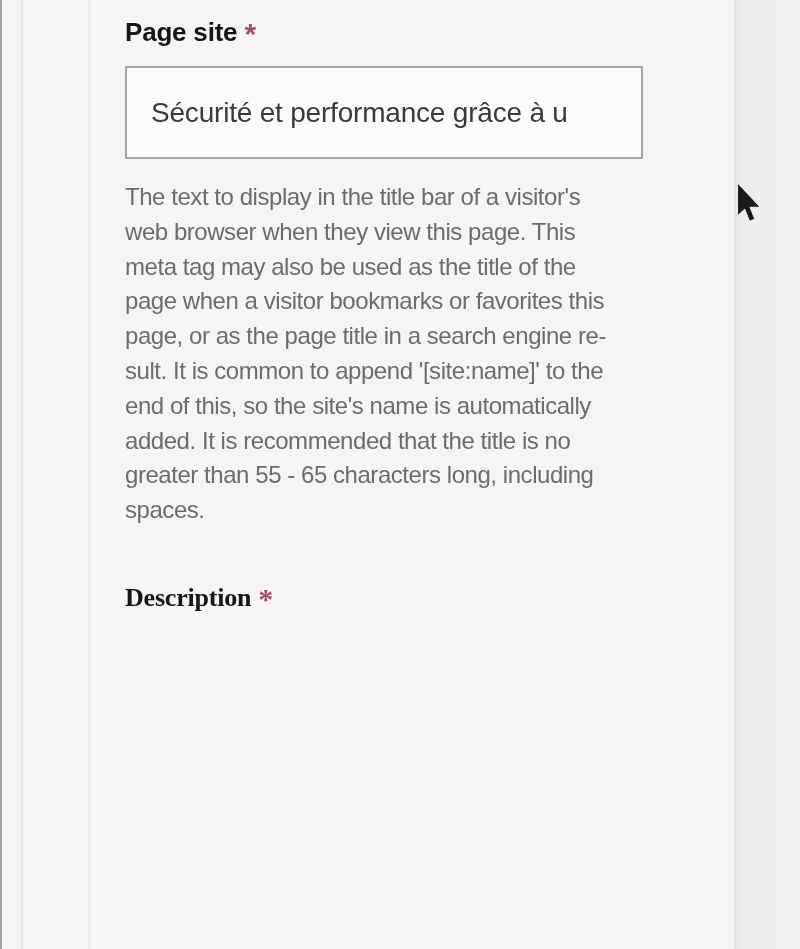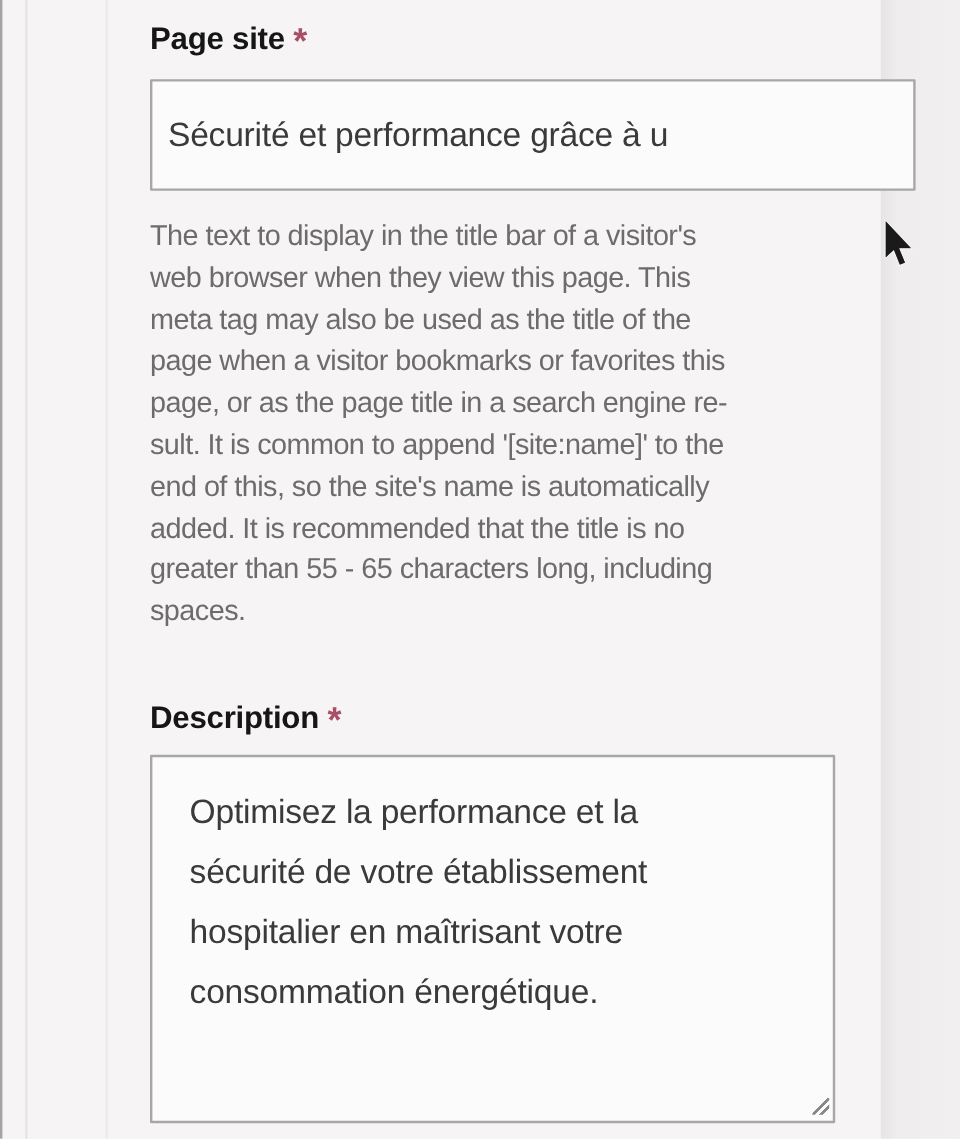--- a/index.html
+++ b/index.html
@@ -44,27 +44,27 @@
   .required-marker {
     display: inline-block;
     font-size: 30px; font-weight: 700;
     margin-left: 7px;
     position: relative; top: 3px;
     line-height: 0;
   }
 
   .title-input {
     position: absolute; left: 0; top: 66px;
-    width: 638px; height: 93px;
+    width: 518px; height: 93px;
     border: 2px solid #a8a6a7;
     border-radius: 1px;
     background: #fcfbfc;
     font-family: "Liberation Sans", sans-serif;
     font-size: 28px; color: #3a3a3a;
-    padding: 0 20px 0 13px;
+    padding: 0 20px 0 24px;
     letter-spacing: -0.2px;
     outline: none;
   }
 
   .help-text {
     position: absolute; left: 0; top: 180px;
     width: 585px;
     font-size: 24px; line-height: 34.8px;
     color: #6c6c6c;
     letter-spacing: -0.45px;
@@ -128,29 +128,22 @@
 web browser when they view this page. This
 meta tag may also be used as the title of the
 page when a visitor bookmarks or favorites this
 page, or as the page title in a search engine re-
 sult. It is common to append '[site:name]' to the
 end of this, so the site's name is automatically
 added. It is recommended that the title is no
 greater than 55 - 65 characters long, including
 spaces.</div>
 
-  <div class="field-label label-description" style="color: rgb(22, 22, 22);">
+  <div class="field-label label-description" style="color: rgb(22, 22, 22); font-family: Liberation Serif, serif;">
     <span>Description</span><span class="required-marker" style="color: rgb(168, 79, 104);">*</span>
   </div>
 
-  <div class="textarea-wrap">
-    <textarea class="description-textarea" style="border-color: rgb(168, 166, 167); color: rgb(58, 58, 58);">Optimisez la performance et la
-sécurité de votre établissement
-hospitalier en maîtrisant votre
-consommation énergétique.</textarea>
-    <div class="resize-grippie"></div>
-  </div>
 
 </div>
 
 <svg class="mouse-cursor" viewBox="0 0 18 27" xmlns="http://www.w3.org/2000/svg">
   <polygon points="1,0 1,21 5.6,16.8 8.7,24.6 12.1,23.2 9,15.6 15.6,15.6" fill="#1a1a1a" stroke="#f6f4f5" stroke-width="0.6"></polygon>
 </svg>
 
 </body></html>

